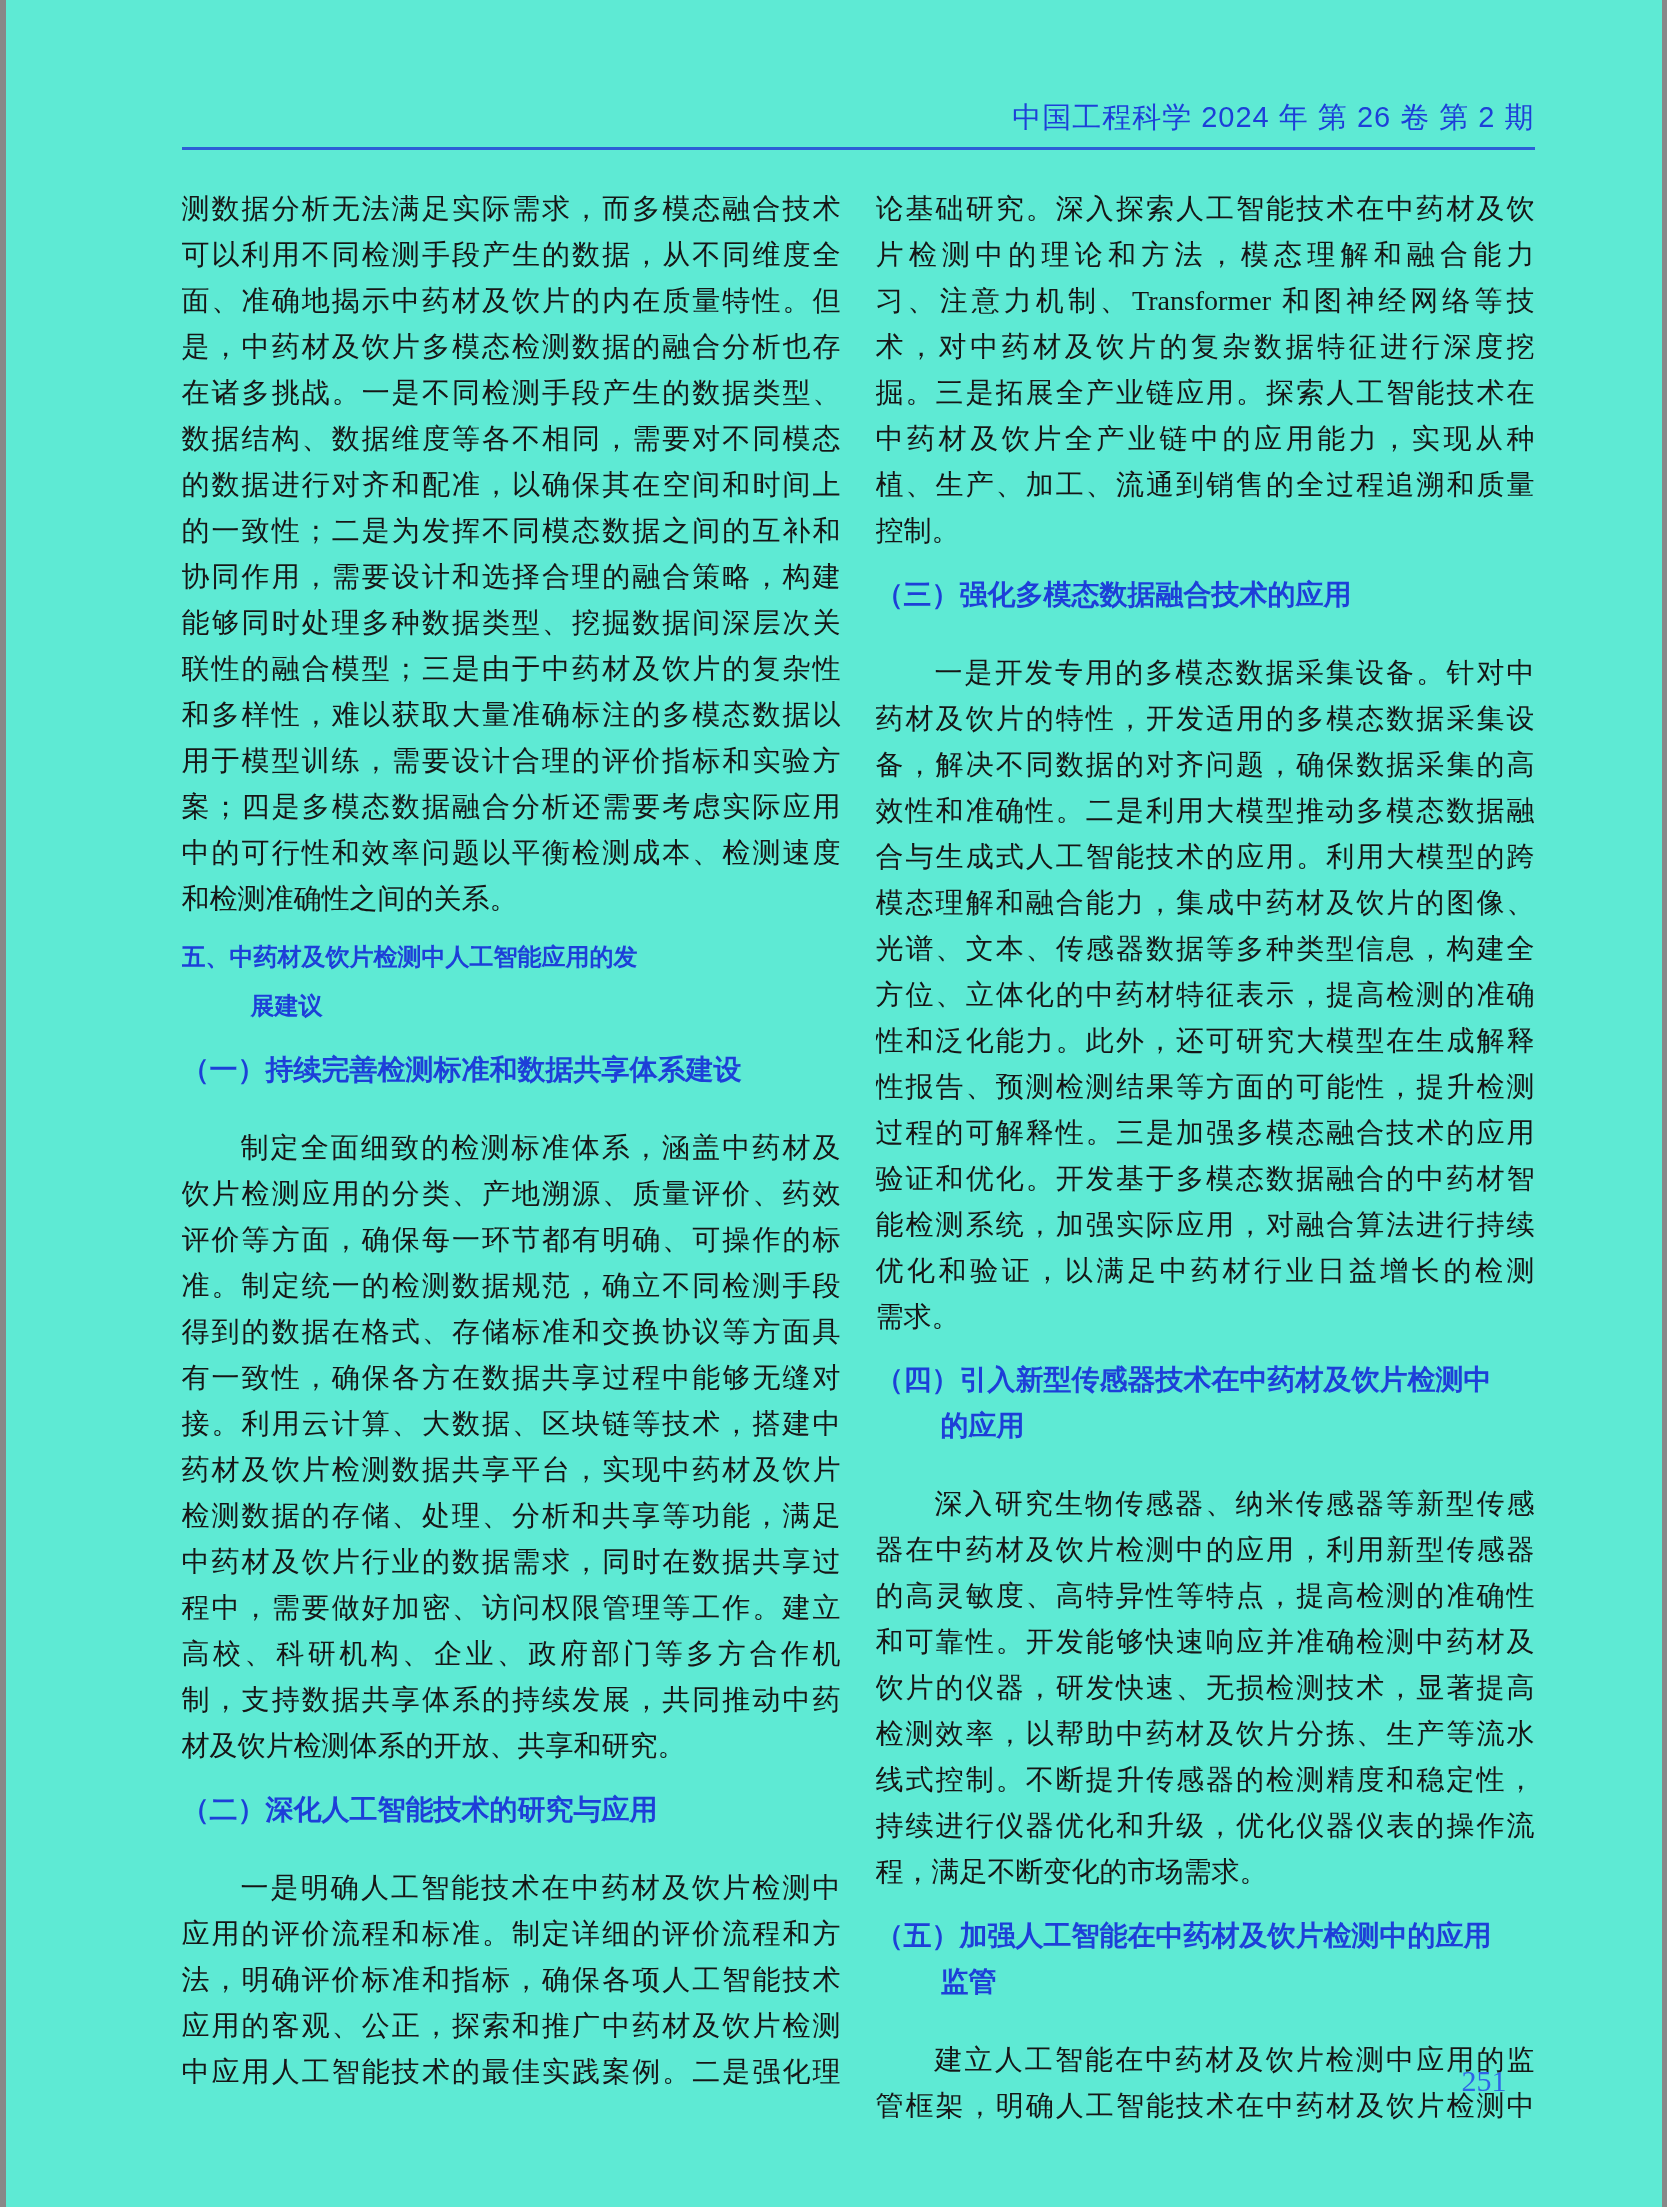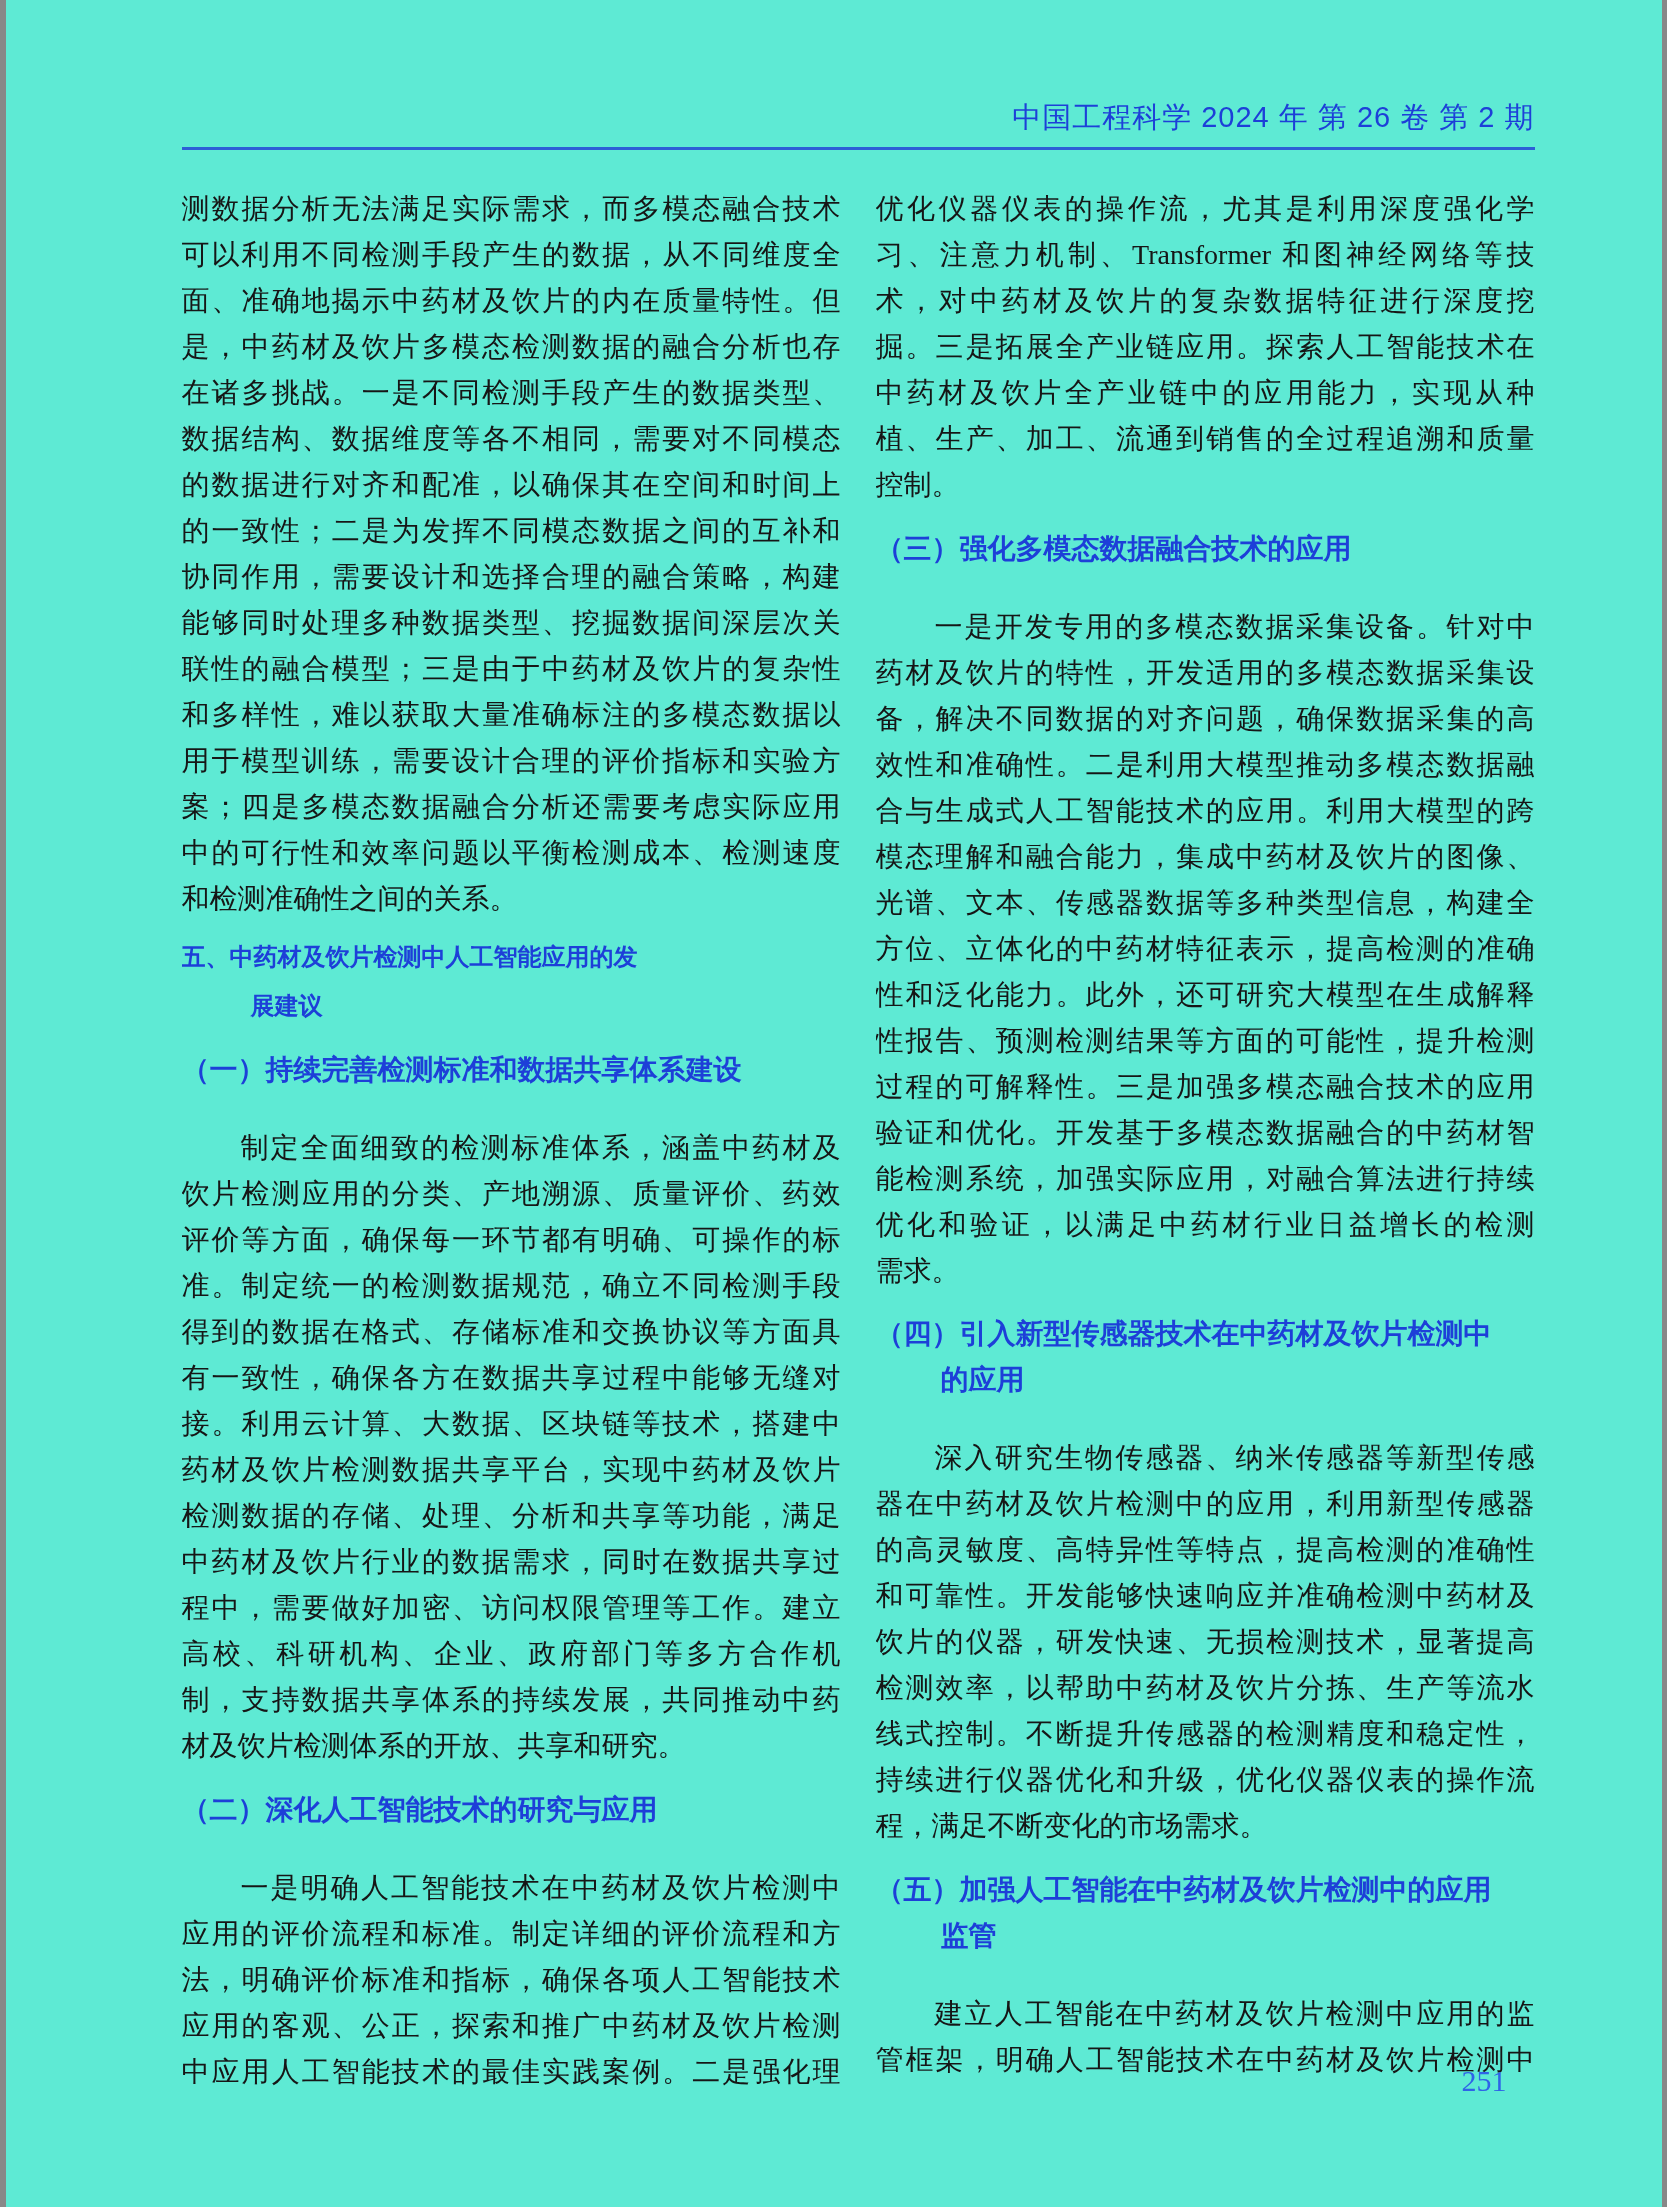--- a/index.html
+++ b/index.html
@@ -128,21 +128,22 @@
         <div class="line first">一是明确人工智能技术在中药材及饮片检测中</div>
         <div class="line">应用的评价流程和标准。制定详细的评价流程和方</div>
         <div class="line">法，明确评价标准和指标，确保各项人工智能技术</div>
         <div class="line">应用的客观、公正，探索和推广中药材及饮片检测</div>
         <div class="line">中应用人工智能技术的最佳实践案例。二是强化理</div>
       </div>
     </div>
 
   <div class="col col-right">
       <div class="block p">
-        <div class="line">优化仪器仪表的操作流，尤其是利用深度强化学</div>
+        <div class="line">论基础研究。深入探索人工智能技术在中药材及饮</div>
+        <div class="line">片检测中的理论和方法，模态理解和融合能力</div>
         <div class="line">习、注意力机制、Transformer 和图神经网络等技</div>
         <div class="line">术，对中药材及饮片的复杂数据特征进行深度挖</div>
         <div class="line">掘。三是拓展全产业链应用。探索人工智能技术在</div>
         <div class="line">中药材及饮片全产业链中的应用能力，实现从种</div>
         <div class="line">植、生产、加工、流通到销售的全过程追溯和质量</div>
         <div class="line noj">控制。</div>
       </div>
       <div class="block h2">
         <div class="line">（三）强化多模态数据融合技术的应用</div>
       </div>

